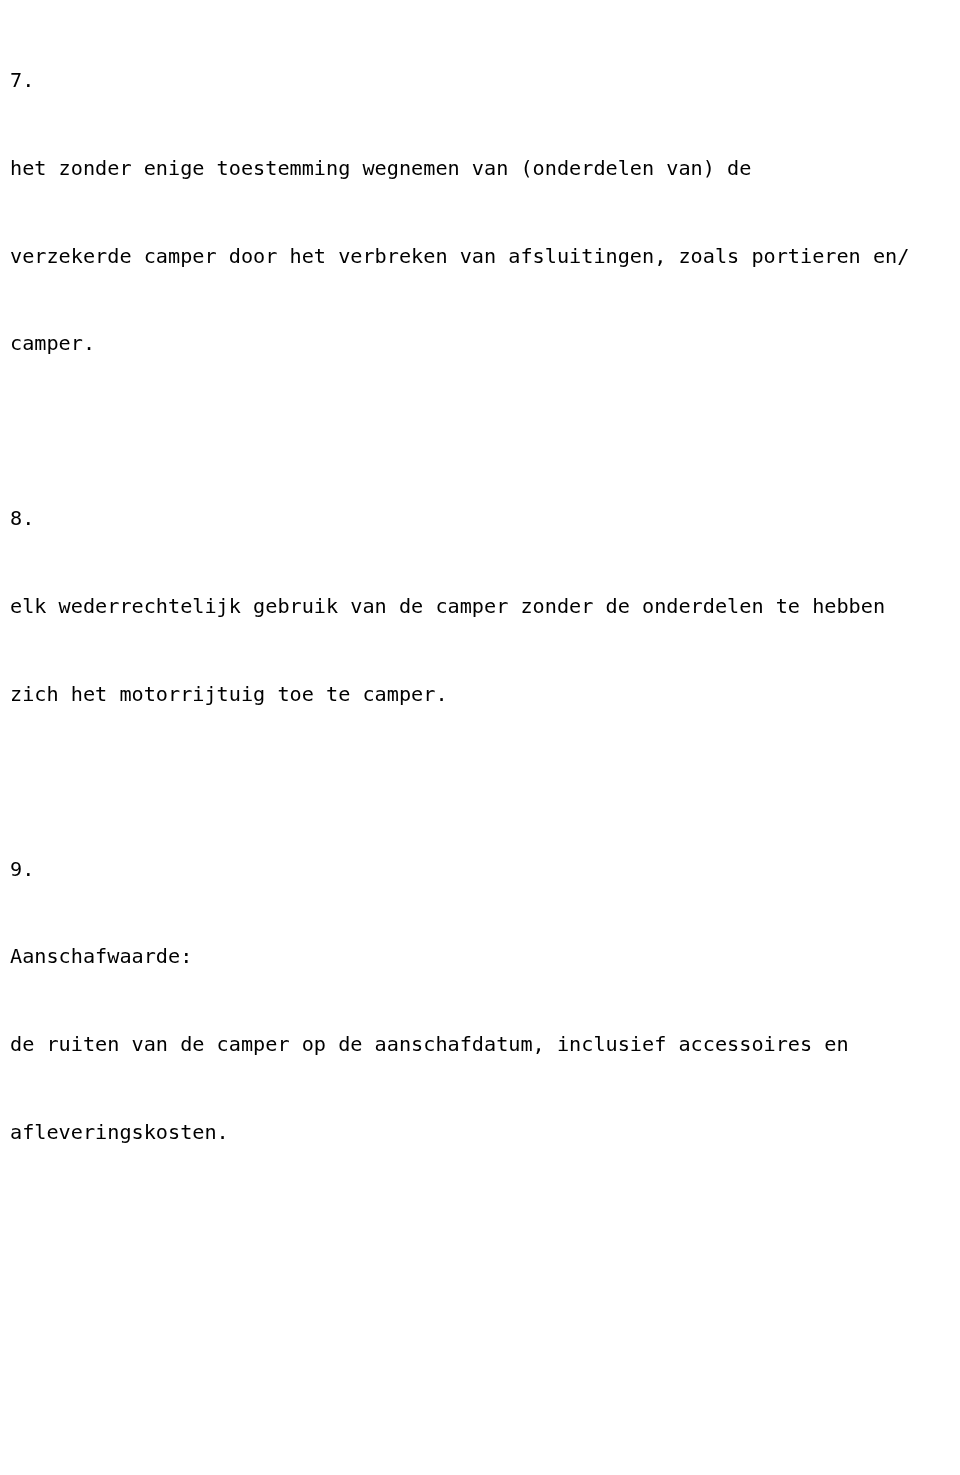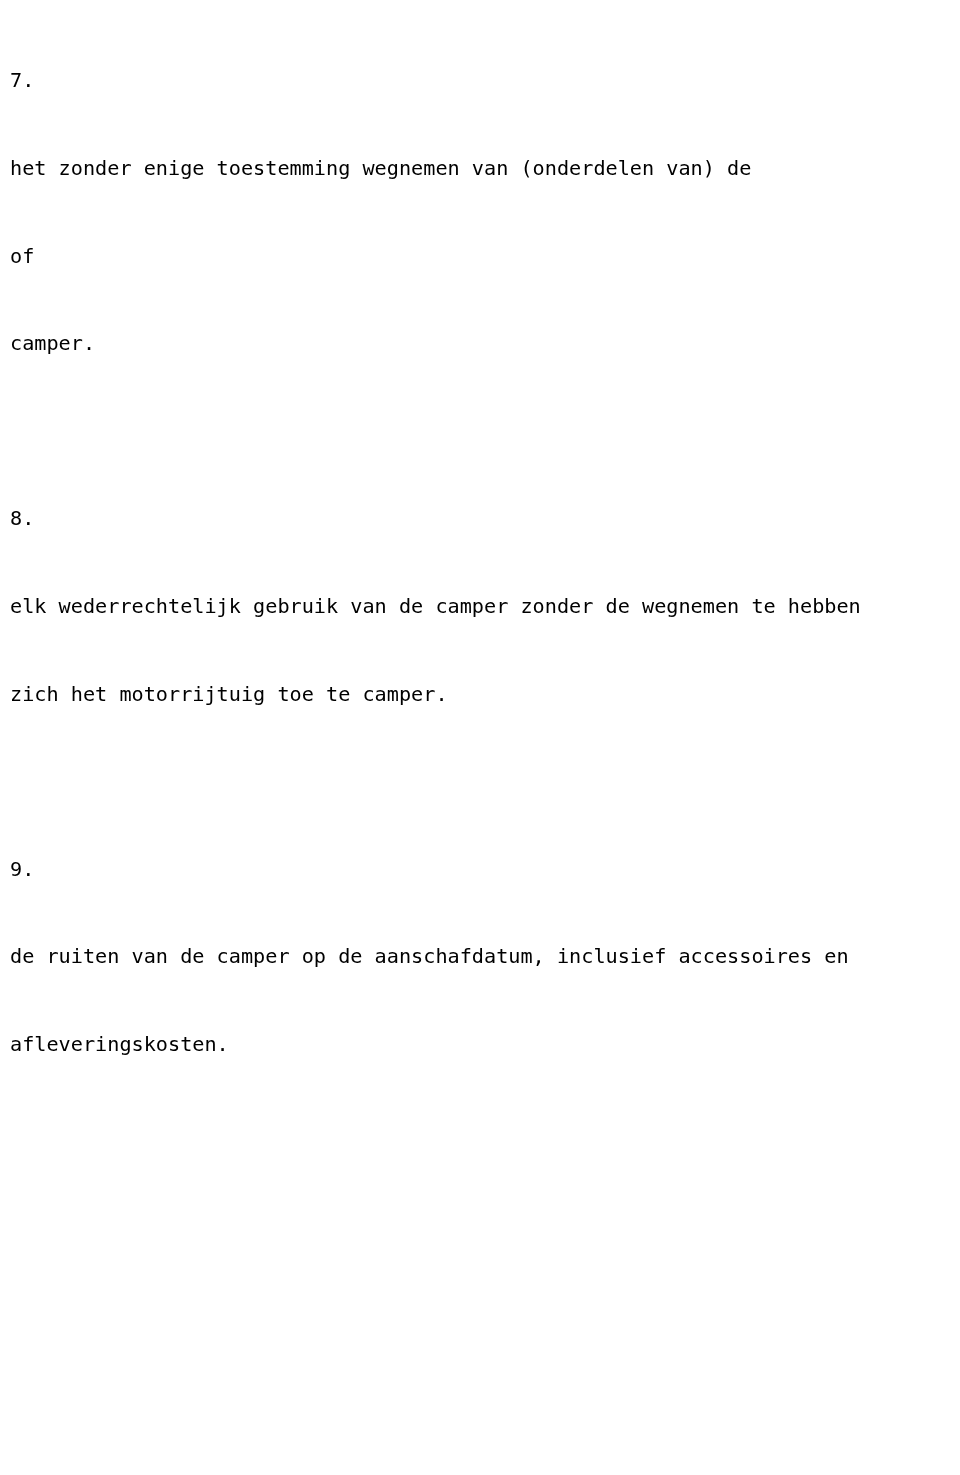--- a/index.html
+++ b/index.html
@@ -44,28 +44,29 @@
     height: 29.2px;
   }
 </style>
 </head>
 <body>
 
 <div id="doc">
   <div class="page-text">
     <span class="line">7.</span>
     <span class="line">het zonder enige toestemming wegnemen van (onderdelen van) de</span>
-    <span class="line">of</span>
+    <span class="line">verzekerde camper door het verbreken van afsluitingen, zoals portieren en/</span>
     <span class="line">camper.</span>
     <span class="line blank"></span>
     <span class="line">8.</span>
-    <span class="line">elk wederrechtelijk gebruik van de camper zonder de wegnemen te hebben</span>
+    <span class="line">elk wederrechtelijk gebruik van de camper zonder de onderdelen te hebben</span>
     <span class="line">zich het motorrijtuig toe te camper.</span>
     <span class="line blank"></span>
     <span class="line">9.</span>
+    <span class="line">Aanschafwaarde:</span>
     <span class="line">de ruiten van de camper op de aanschafdatum, inclusief accessoires en</span>
     <span class="line">afleveringskosten.</span>
     <span class="line blank"></span>
     
     
     
     
     
     
     

